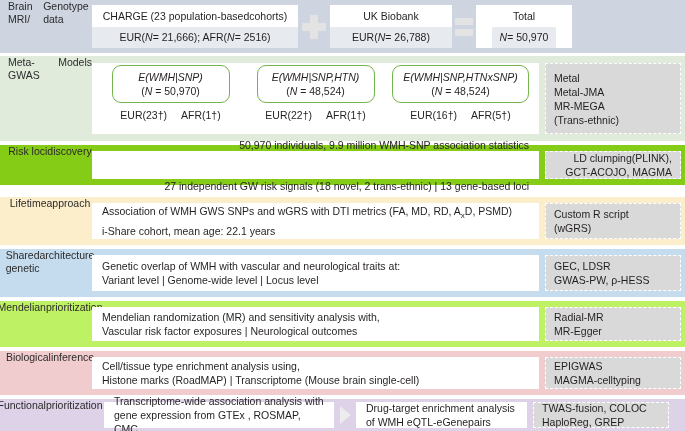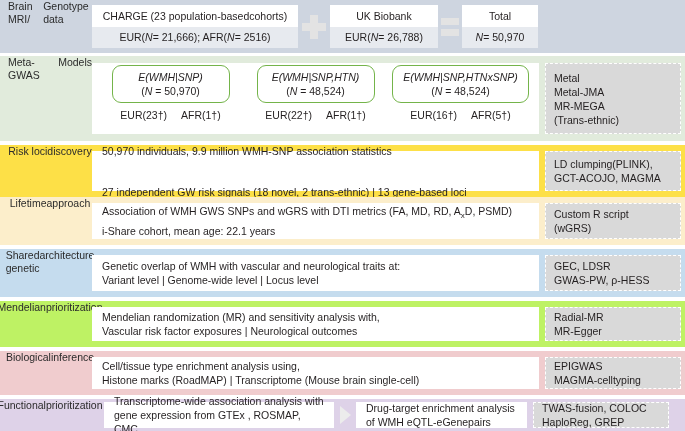--- a/index.html
+++ b/index.html
@@ -68,22 +68,22 @@
     padding:0 8px;
   }
   .cohort .bot{
     flex:1 1 50%;
     display:flex;align-items:center;justify-content:center;
     font-size:10.5px;color:#231f20;
     background:#e7eaef;
     padding:0 8px;
   }
   #cohort-charge{width:206px;}
-  #cohort-ukbb{width:108px;}
-  #cohort-total{width:76px;}
+  #cohort-ukbb{width:122px;}
+  #cohort-total{width:96px;align-items:center;}
 
   .op-plus{
     position:relative;width:26px;height:26px;flex:0 0 26px;
     margin:0 3px;
   }
   .op-plus:before,.op-plus:after{
     content:"";position:absolute;background:#e3e3e3;
   }
   .op-plus:before{left:9px;top:1px;width:8px;height:24px;}
   .op-plus:after{left:1px;top:9px;width:24px;height:8px;}
@@ -116,21 +116,21 @@
   }
   .model .pill .n{font-style:normal;}
   .model .pill .n i{font-style:italic;}
   .model .anc{
     margin-top:6px;
     display:flex;gap:14px;justify-content:center;
     font-size:10.5px;color:#231f20;
   }
 
   
-  #row-risk{top:145px;height:52px;background:#fde047;}
+  #row-risk{top:145px;height:40px;background:#84cc16;text-align:right;}
   #row-risk .content-box{flex:1 1 auto;gap:27px;}
 
   
   #row-life{top:197px;height:48px;background:#fceecb;}
   #row-life .content-box{flex:1 1 auto;}
 
   
   #row-shared{top:249px;height:48px;background:#c5dcee;}
   #row-shared .content-box{flex:1 1 auto;}
 

